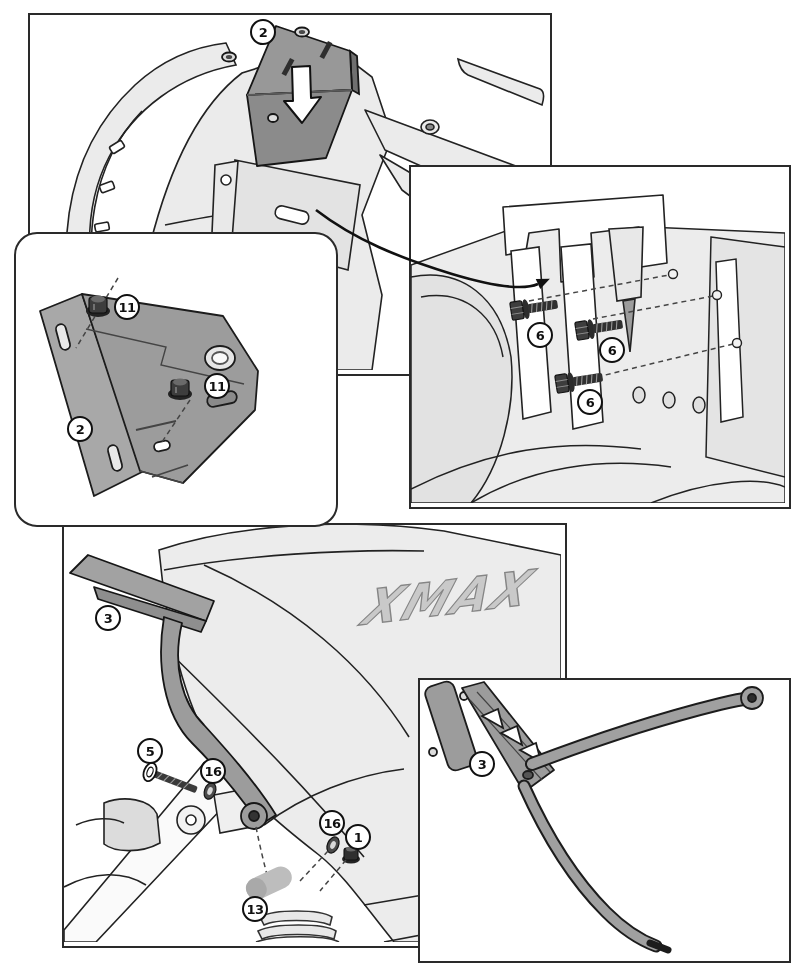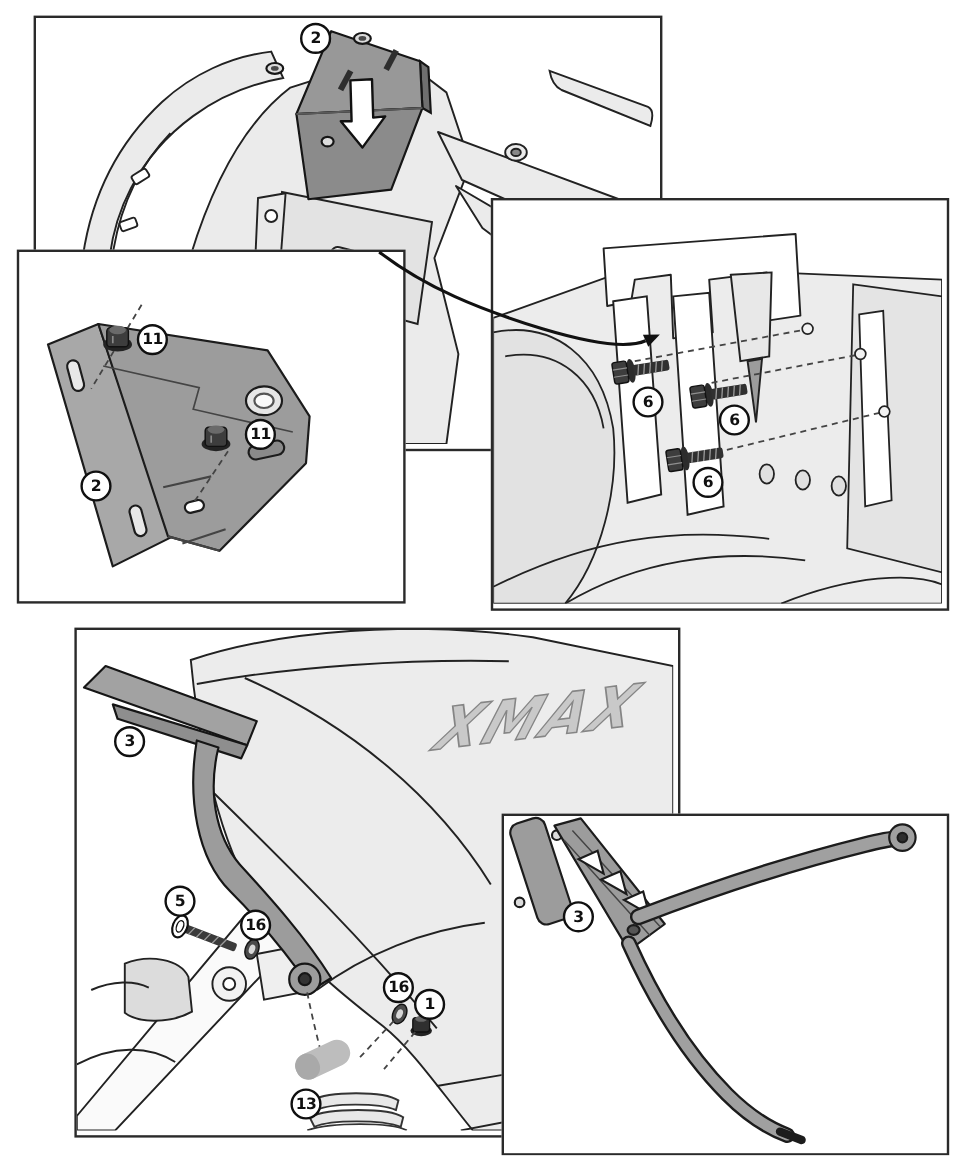--- a/index.html
+++ b/index.html
@@ -71,21 +71,21 @@
         <ellipse cx="243" cy="103" rx="5" ry="4" fill="#dcdcdc"></ellipse>
       </g>
 
       <polygon points="262,52 280,51 281,83 291,82 272,108 254,86 263,86" fill="#ffffff" stroke="#111" stroke-width="2" stroke-linejoin="round"></polygon>
     </svg>
     <div class="callout" style="left:220px;top:4px;">
       <span>2</span>
     </div>
   </div>
 
-  <div class="panel" style="left:14px;top:208px;width:320px;height:291px;z-index:2;">
+  <div class="panel" style="left:14px;top:232px;width:320px;height:291px;z-index:2;border-radius:23px;">
     <svg width="316" height="287" viewBox="0 0 316 287">
       <g stroke="#1c1c1c" stroke-width="1.8">
         <polygon points="24,77 66,60 126,238 78,262" fill="#a8a8a8" stroke-linejoin="round"></polygon>
         <rect x="-13" y="-5" width="26" height="10" rx="5" transform="translate(47 103) rotate(75)" fill="#e8e8e8"></rect>
         <rect x="-13" y="-5" width="26" height="10" rx="5" transform="translate(99 224) rotate(75)" fill="#e8e8e8"></rect>
         <polygon points="66,60 207,82 242,137 239,176 167,249 124,237" fill="#9c9c9c" stroke-linejoin="round"></polygon>
         <path d="M 70,95 L 150,113 L 145,131 L 228,150" fill="none" stroke="#444" stroke-width="1.4"></path>
         <path d="M 124,237 L 167,249" stroke="#444"></path>
         <path d="M 120,196 L 160,187 M 136,243 L 172,231" stroke="#444" fill="none"></path>
         <ellipse cx="204" cy="124" rx="15" ry="12" fill="#e6e6e6"></ellipse>
@@ -259,21 +259,21 @@
     </div>
     <div class="callout" style="left:136px;top:233px;">
       <span>16</span>
     </div>
     <div class="callout" style="left:255px;top:285px;">
       <span>16</span>
     </div>
     <div class="callout" style="left:281px;top:299px;">
       <span>1</span>
     </div>
-    <div class="callout" style="left:178px;top:382px;">
+    <div class="callout" style="left:178px;top:371px;">
       <span>13</span>
     </div>
   </div>
 
   <div class="panel" style="left:418px;top:678px;width:369px;height:281px;z-index:3;">
     <svg width="365" height="277" viewBox="0 0 365 277">
       <g stroke="#1c1c1c" stroke-width="1.8">
 
         <rect x="-15" y="-44" width="30" height="88" rx="8" transform="translate(31 46) rotate(-18)" fill="#9c9c9c"></rect>
         <circle cx="44" cy="16" r="4" fill="#dcdcdc"></circle>

